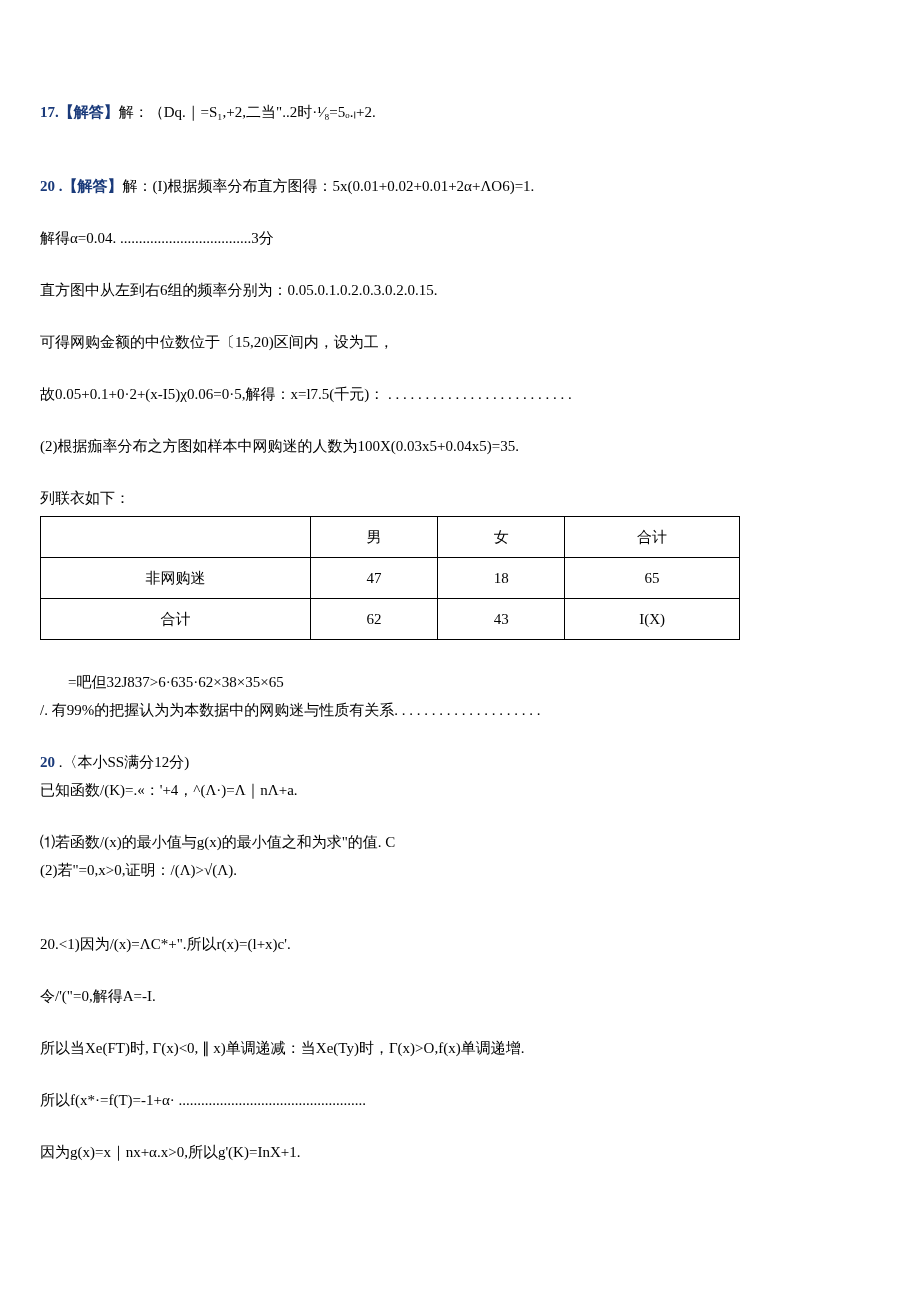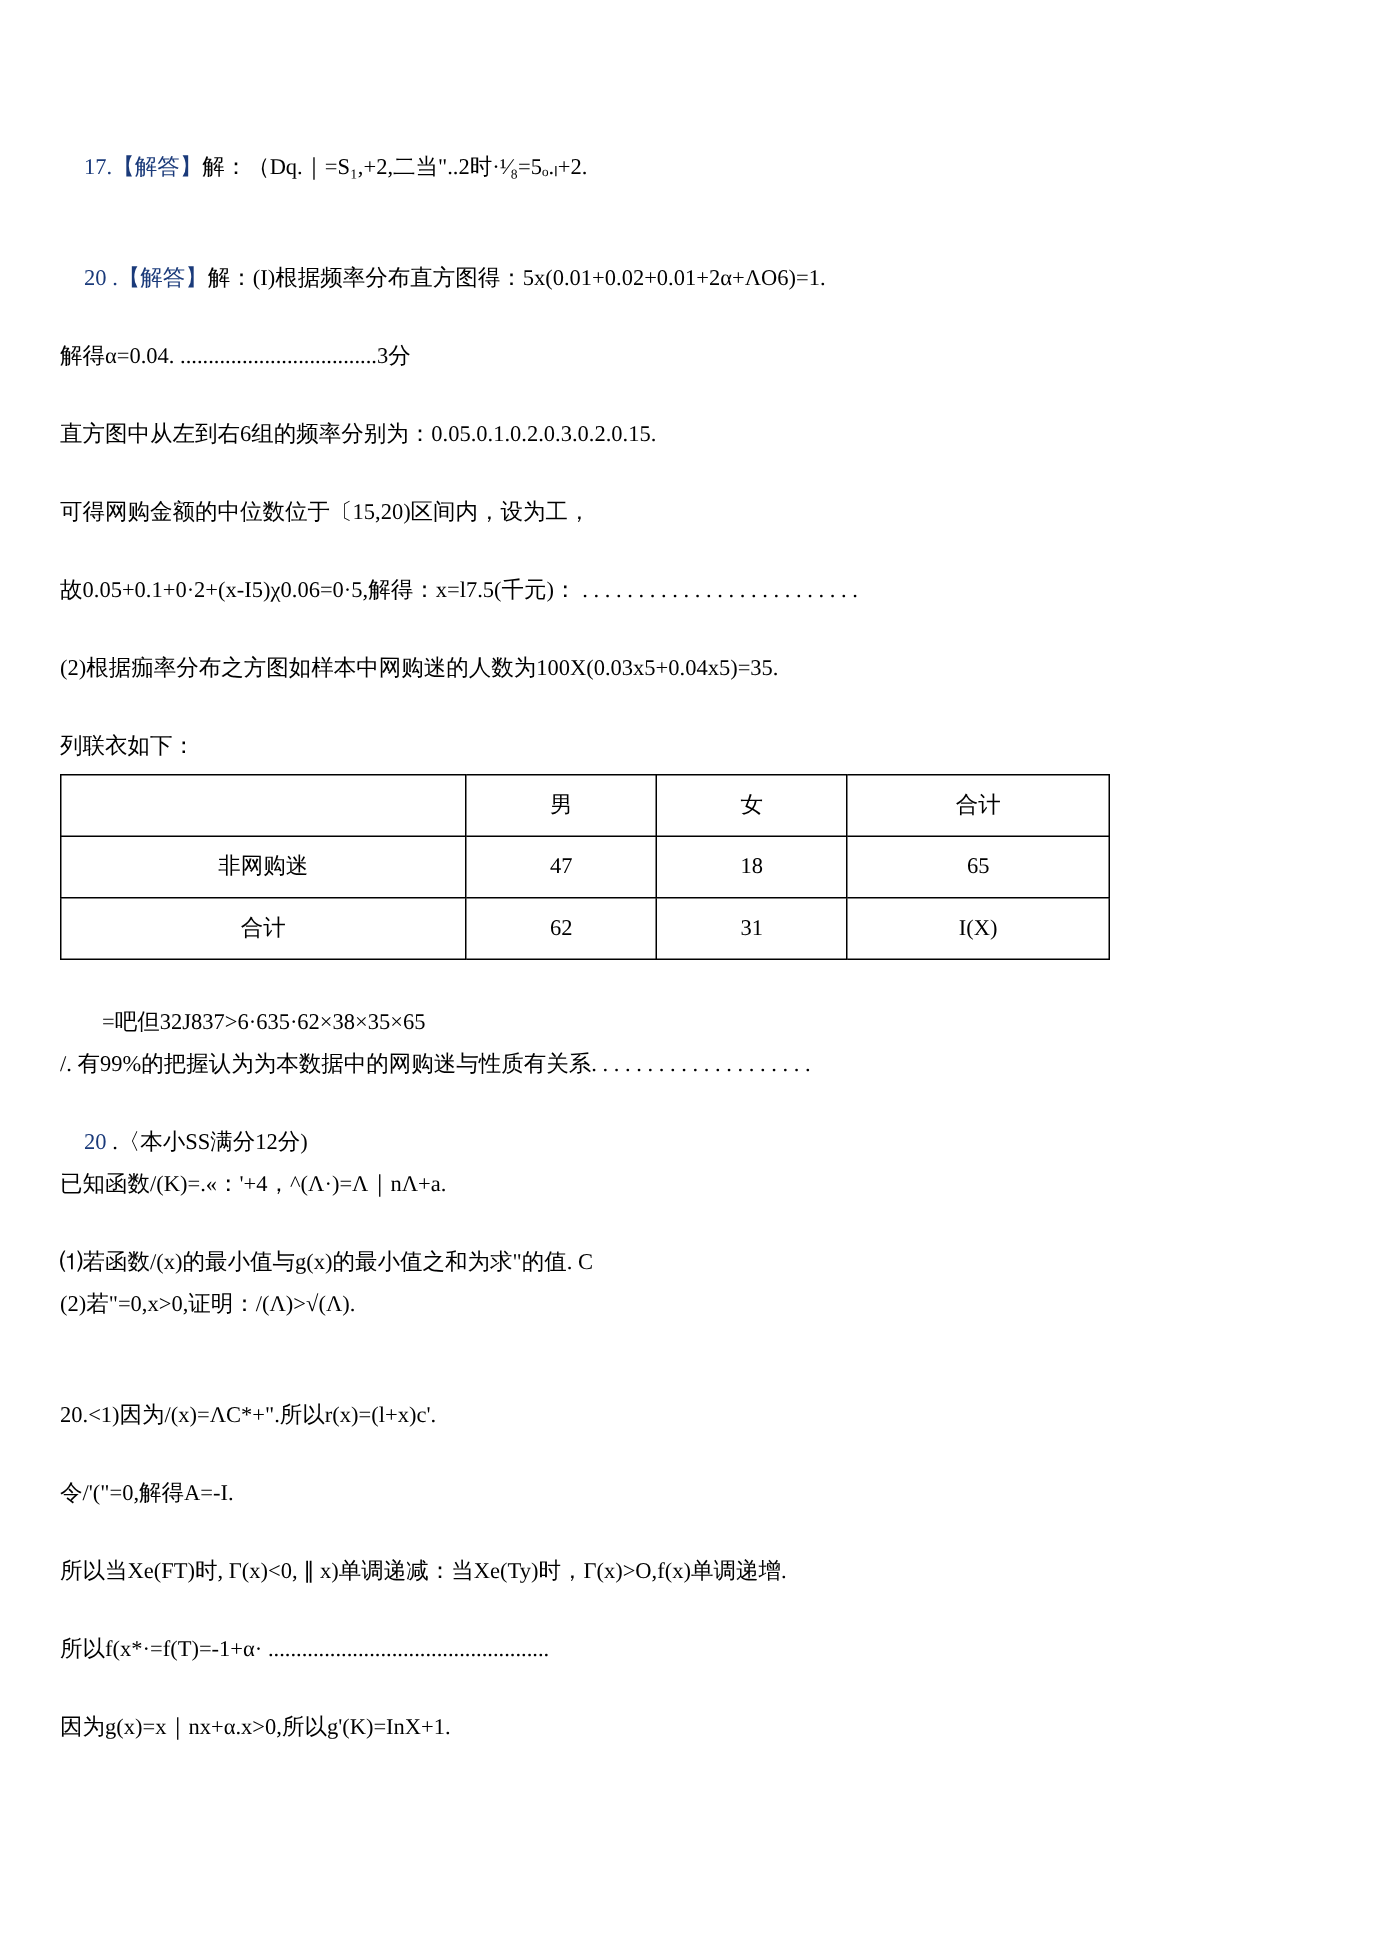--- a/index.html
+++ b/index.html
@@ -16,26 +16,25 @@
       margin: 0 0 28px 0;
     }
     .para-tight {
       margin: 0 0 4px 0;
     }
     .bold {
       font-weight: normal;
     }
     .label {
       color: #1a3a7a;
-      font-weight: normal;
+      font-weight: bold;
     }
     .num {
       color: #1a3a7a;
-      font-weight: normal;
-      margin-left: 16px;
+      font-weight: bold;
     }
     table.contingency {
       border-collapse: collapse;
       width: 700px;
       margin: 6px 0 30px 0;
     }
     table.contingency th,
     table.contingency td {
       border: 1px solid #000;
       padding: 8px 12px;
@@ -94,21 +93,21 @@
   </tr>
   <tr>
     <td>非网购迷</td>
     <td class="bold">47</td>
     <td class="bold">18</td>
     <td class="bold">65</td>
   </tr>
   <tr>
     <td>合计</td>
     <td class="bold">62</td>
-    <td class="bold">31</td>
+    <td class="bold">43</td>
     <td class="bold">I(X)</td>
   </tr>
 </tbody>
   </table>
 
 <p class="para-tight" style="margin-left:28px;">
   <span class="bold">=吧但32J837&gt;6·635·62×38×35×65</span>
 </p>
 <p class="para">
   <span class="bold">/. 有99%的把握认为为本数据中的网购迷与性质有关系.  . . . . . . . . . . . . . . . . . . .</span>

